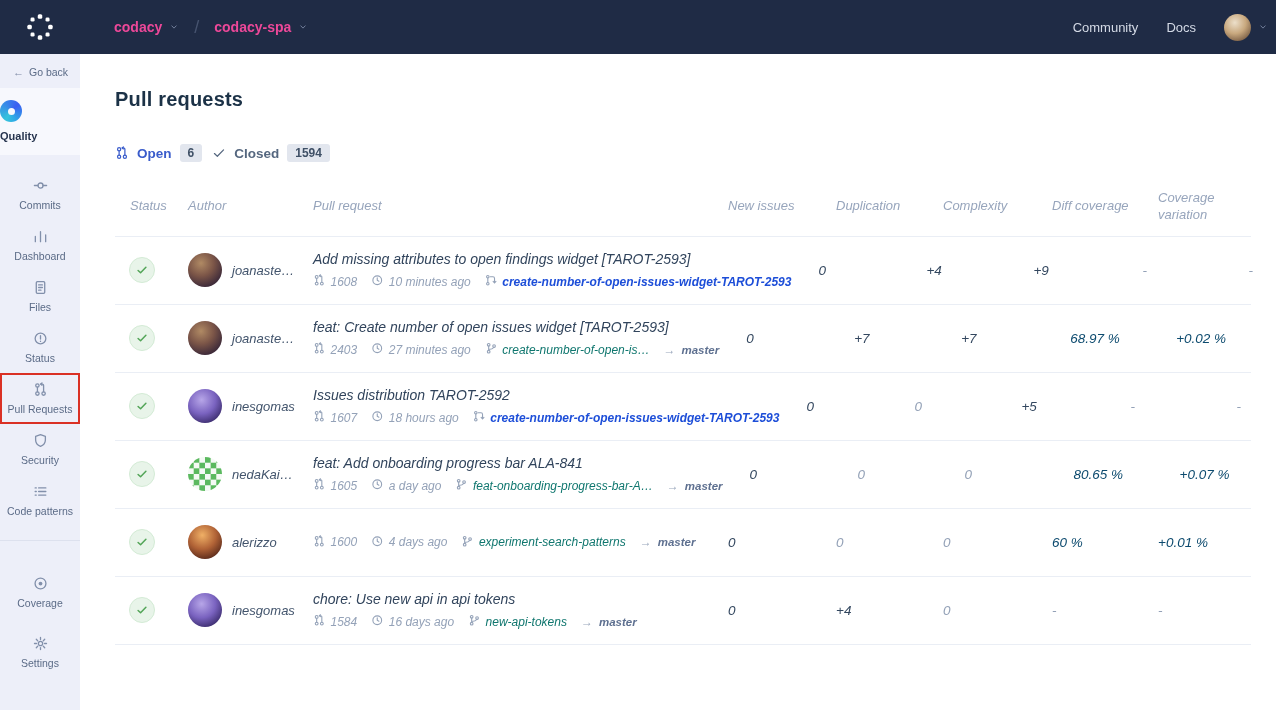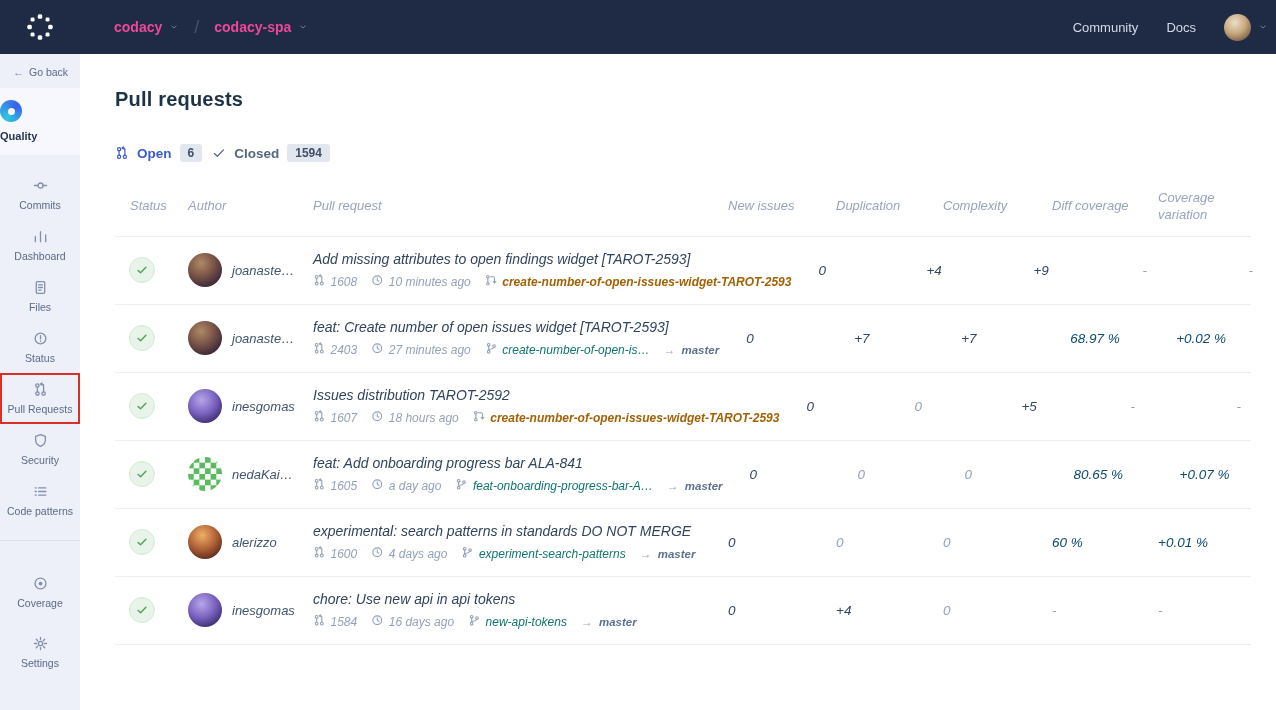--- a/index.html
+++ b/index.html
@@ -78,21 +78,21 @@
   .av-purple { background:radial-gradient(circle at 40% 32%, #b7a6e8 0%, #7a63c0 45%, #3c2d6e 80%, #241b44 100%); }
   .av-orange { background:radial-gradient(circle at 42% 30%, #f0b066 0%, #b06236 45%, #5c2c1c 80%, #2e1710 100%); }
   .av-identicon { background:repeating-conic-gradient(#5bb95f 0% 25%, #f5faf5 0% 50%) 50% / 11.3px 11.3px; }
 
   .cell.pr { padding-right:20px; }
   .pr-title { font-size:14px; color:#31445c; margin-bottom:7px; }
   .pr-meta { display:flex; align-items:center; gap:14px; font-size:12px; color:#94a2b8; flex-wrap:nowrap; }
   .meta-item { display:inline-flex; align-items:center; gap:5px; white-space:nowrap; }
   .pr-meta svg { width:12.5px; height:12.5px; }
   .branch-name { color:#0f766e; }
-  .branch-name.branch-link { color:#a16207; font-weight:700; }
+  .branch-name.branch-link { color:#1d4ed8; font-weight:700; }
   .target-wrap { display:none; align-items:center; gap:6px; }
   .arrow { color:#9aa7bc; font-size:12px; }
   .master { font-weight:700; color:#5e7090; font-size:11.5px; }
 
   .cell.num { font-size:13.5px; }
   .val-dark  { color:#33475f; }
   .val-muted { color:#93a1b7; }
   .val-green { color:#0c4a6e; }
 </style>
 </head>
@@ -496,21 +496,20 @@
               <svg viewBox="0 0 16 16" width="14" height="14" fill="none" stroke="currentColor" stroke-width="1.4" stroke-linecap="round" stroke-linejoin="round">
                 <path d="M2.8 8.6l3.3 3.1L13.2 4.4"></path>
               </svg>
             </span>
     </div>
     <div class="cell author">
       <span class="avatar av-orange"></span>
       <span class="author-name">alerizzo</span>
     </div>
     <div class="cell pr">
-      <div class="pr-title">experimental: search patterns in standards DO NOT MERGE</div>
       <div class="pr-meta">
         <span class="meta-item">
           <span><svg viewBox="0 0 16 16" width="14" height="14" fill="none" stroke="currentColor" stroke-width="1.4" stroke-linecap="round" stroke-linejoin="round">
                     <circle cx="4.7" cy="3.7" r="1.8"></circle>
                     <circle cx="4.7" cy="12.3" r="1.8"></circle>
                     <circle cx="11.3" cy="12.3" r="1.8"></circle>
                     <path d="M4.7 5.5v5M8.2 2.2h1.6a1.5 1.5 0 0 1 1.5 1.5v6.8"></path>
                     <path d="M9.6 1L8.2 2.2l1.4 1.2"></path>
                   </svg></span>
           <span class="pr-number">1600</span>

